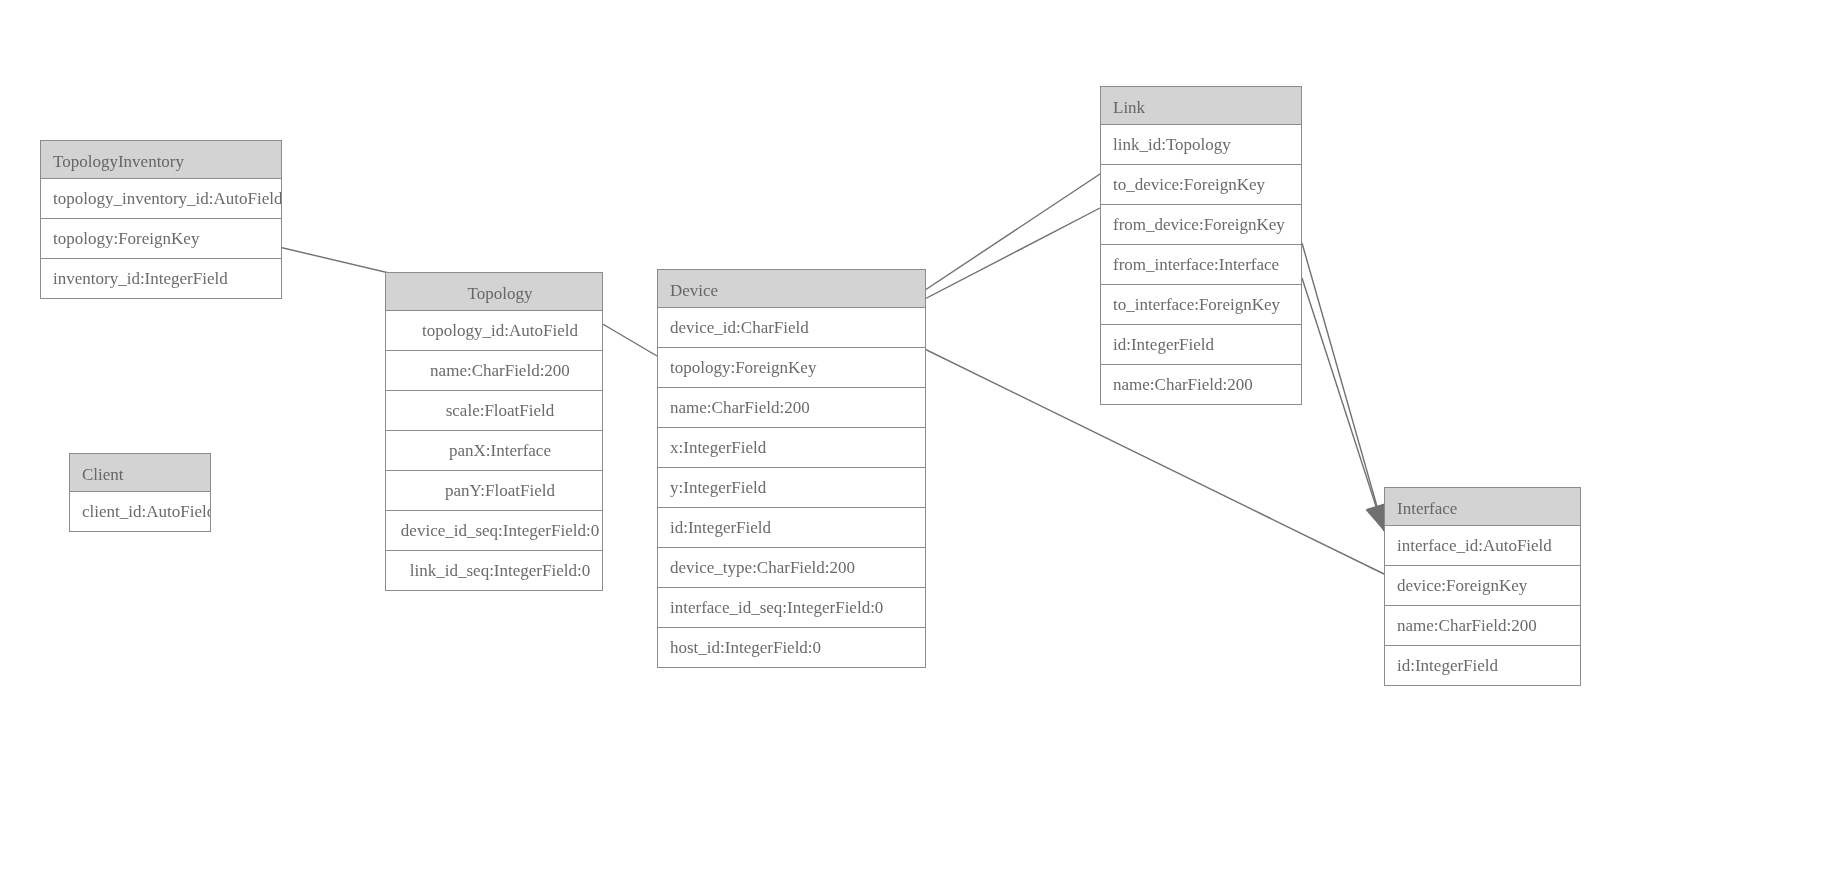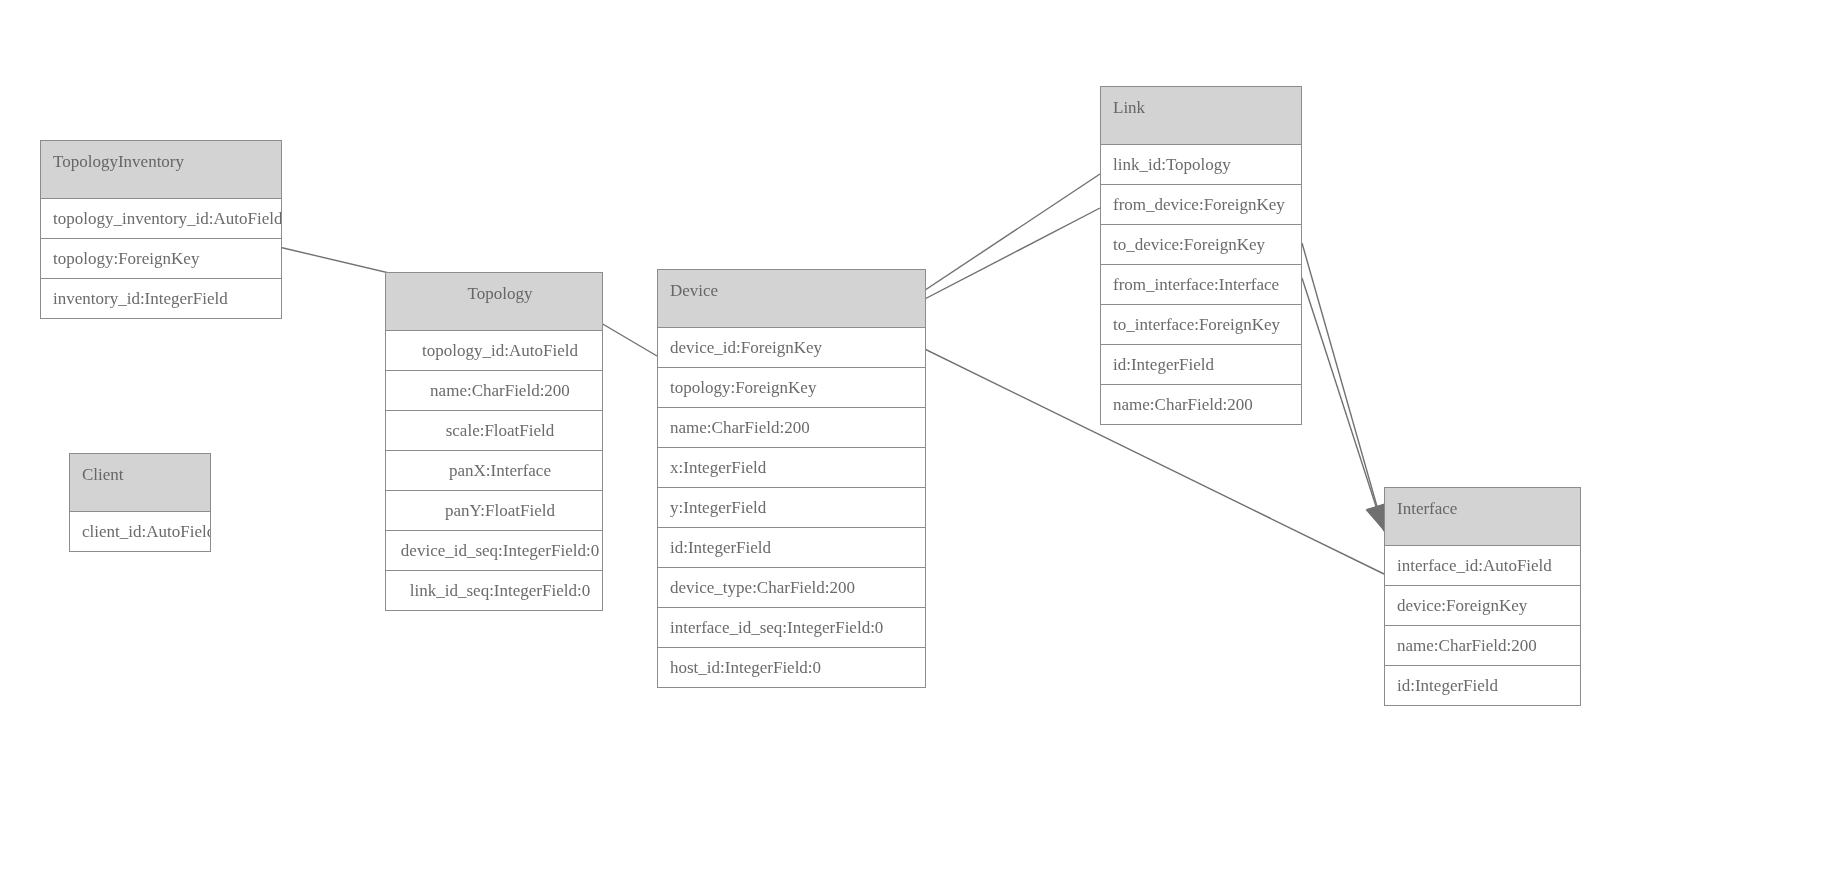--- a/index.html
+++ b/index.html
@@ -33,21 +33,21 @@
     border: 1px solid #8c8c8c;
     background: #ffffff;
   }
   .entity-header {
     box-sizing: border-box;
     background: #d3d3d3;
     border-bottom: 1px solid #8c8c8c;
     color: #666666;
     font-size: 17px;
     line-height: 1;
-    padding: 12px 0 28px 12px;
+    padding: 12px 0 8px 12px;
     white-space: nowrap;
     overflow: hidden;
   }
   .entity-fields {
     display: block;
   }
   .field-row {
     box-sizing: border-box;
     border-bottom: 1px solid #8c8c8c;
     color: #6b6b6b;
@@ -119,37 +119,37 @@
           <div class="field-row">scale:FloatField</div>
           <div class="field-row">panX:Interface</div>
           <div class="field-row">panY:FloatField</div>
           <div class="field-row">device_id_seq:IntegerField:0</div>
           <div class="field-row">link_id_seq:IntegerField:0</div>
         </div>
       </div>
       <div class="entity" style="left: 657px; top: 269px; width: 269px;">
         <div class="entity-header">Device</div>
         <div class="entity-fields">
-          <div class="field-row">device_id:ForeignKey</div>
+          <div class="field-row">device_id:CharField</div>
           <div class="field-row">topology:ForeignKey</div>
           <div class="field-row">name:CharField:200</div>
           <div class="field-row">x:IntegerField</div>
           <div class="field-row">y:IntegerField</div>
           <div class="field-row">id:IntegerField</div>
           <div class="field-row">device_type:CharField:200</div>
           <div class="field-row">interface_id_seq:IntegerField:0</div>
           <div class="field-row">host_id:IntegerField:0</div>
         </div>
       </div>
       <div class="entity" style="left: 1100px; top: 86px; width: 202px;">
         <div class="entity-header">Link</div>
         <div class="entity-fields">
           <div class="field-row">link_id:Topology</div>
+          <div class="field-row">to_device:ForeignKey</div>
           <div class="field-row">from_device:ForeignKey</div>
-          <div class="field-row">to_device:ForeignKey</div>
           <div class="field-row">from_interface:Interface</div>
           <div class="field-row">to_interface:ForeignKey</div>
           <div class="field-row">id:IntegerField</div>
           <div class="field-row">name:CharField:200</div>
         </div>
       </div>
       <div class="entity" style="left: 1384px; top: 487px; width: 197px;">
         <div class="entity-header">Interface</div>
         <div class="entity-fields">
           <div class="field-row">interface_id:AutoField</div>

